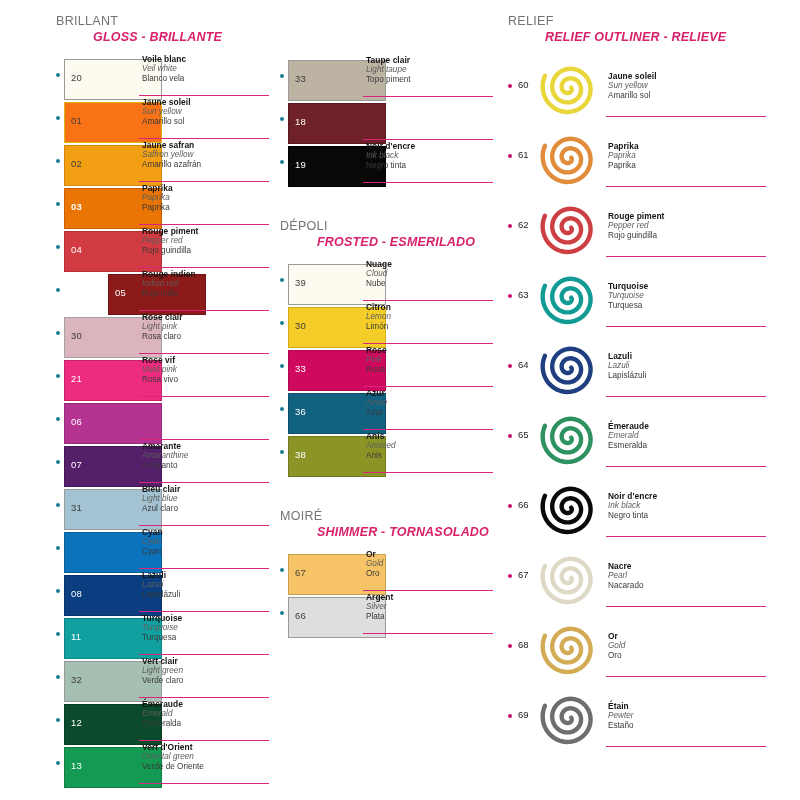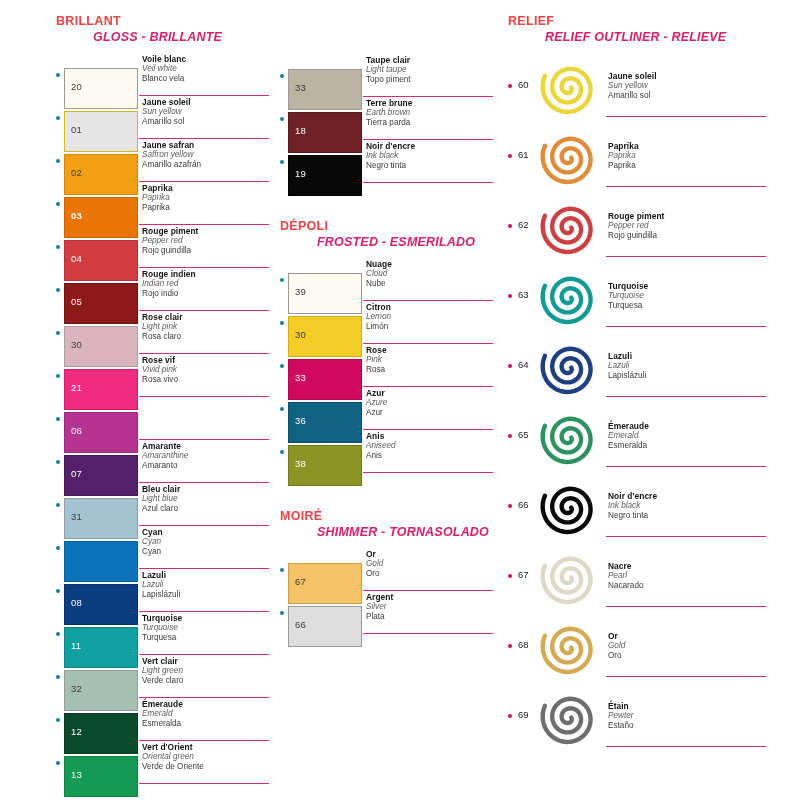--- a/index.html
+++ b/index.html
@@ -15,36 +15,36 @@
 
   
   .col{position:absolute;top:0;}
   #col-left{left:56px;width:215px;}
   #col-mid{left:280px;width:220px;}
   #col-right{left:508px;width:280px;}
 
   
   .sec-head{margin:0;}
   .sec-title{
-    font-size:12.5px;font-weight:bold;letter-spacing:.3px;
-    color:#ef4444;line-height:15px;
+    font-size:12.5px;font-weight:normal;letter-spacing:.3px;
+    color:#737373;line-height:15px;
   }
   .sec-sub{
     font-size:12.5px;font-style:italic;font-weight:bold;letter-spacing:.2px;
     color:#d8216b;line-height:16px;margin-left:37px;
   }
 
   
   .sw-row{position:relative;height:43px;}
   .bullet{
     position:absolute;left:0;top:19px;width:4px;height:4px;border-radius:50%;
     background:#1b7b94;
   }
   .chip{
-    position:absolute;left:8px;top:14px;width:74px;height:41px;
+    position:absolute;left:8px;top:5px;width:98px;height:41px;
     box-sizing:border-box;
   }
   .chip .code{
     position:absolute;left:6px;top:13px;
     font-size:9.5px;line-height:10px;letter-spacing:.2px;
   }
   .names{position:absolute;left:86px;top:0px;width:130px;}
   .n-fr{font-size:8.4px;font-weight:bold;color:#141414;line-height:10.4px;letter-spacing:.05px;}
   .n-en{font-size:8.2px;font-style:italic;color:#5d5d5d;line-height:10px;}
   .n-es{font-size:8.2px;color:#3a3a3a;line-height:10px;}
@@ -79,21 +79,21 @@
           </div>
           <div class="names">
             <div class="n-fr">Voile blanc</div>
             <div class="n-en">Veil white</div>
             <div class="n-es">Blanco vela</div>
           </div>
           <span class="rule"></span>
         </div>
         <div class="sw-row">
           <span class="bullet"></span>
-          <div class="chip" style="background:#e5e5e5;border:1px solid #d8b61a;">
+          <div class="chip" style="background:#f97316;border:1px solid #d8b61a;">
             <span class="code" style="color:#3c3c3c;">01</span>
           </div>
           <div class="names">
             <div class="n-fr">Jaune soleil</div>
             <div class="n-en">Sun yellow</div>
             <div class="n-es">Amarillo sol</div>
           </div>
           <span class="rule"></span>
         </div>
         <div class="sw-row">
@@ -127,21 +127,21 @@
           </div>
           <div class="names">
             <div class="n-fr">Rouge piment</div>
             <div class="n-en">Pepper red</div>
             <div class="n-es">Rojo guindilla</div>
           </div>
           <span class="rule"></span>
         </div>
         <div class="sw-row">
           <span class="bullet"></span>
-          <div class="chip" style="background:#8b1a18;border:1px solid #6f1413;">
+          <div class="chip" style="background:#8b1a18;border:1px solid #6f1413;margin-left:44px;">
             <span class="code" style="color:#ffffff;">05</span>
           </div>
           <div class="names">
             <div class="n-fr">Rouge indien</div>
             <div class="n-en">Indian red</div>
             <div class="n-es">Rojo indio</div>
           </div>
           <span class="rule"></span>
         </div>
         <div class="sw-row">
@@ -285,25 +285,20 @@
             <div class="n-fr">Taupe clair</div>
             <div class="n-en">Light taupe</div>
             <div class="n-es">Topo piment</div>
           </div>
           <span class="rule"></span>
         </div>
         <div class="sw-row">
           <span class="bullet"></span>
           <div class="chip" style="background:#6e2126;border:1px solid #581a1e;">
             <span class="code" style="color:#ffffff;">18</span>
-          </div>
-          <div class="names">
-            <div class="n-fr">Terre brune</div>
-            <div class="n-en">Earth brown</div>
-            <div class="n-es">Tierra parda</div>
           </div>
           <span class="rule"></span>
         </div>
         <div class="sw-row">
           <span class="bullet"></span>
           <div class="chip" style="background:#080808;border:1px solid #000000;padding-left:8px;">
             <span class="code" style="color:#ffffff;">19</span>
           </div>
           <div class="names">
             <div class="n-fr">Noir d'encre</div>

